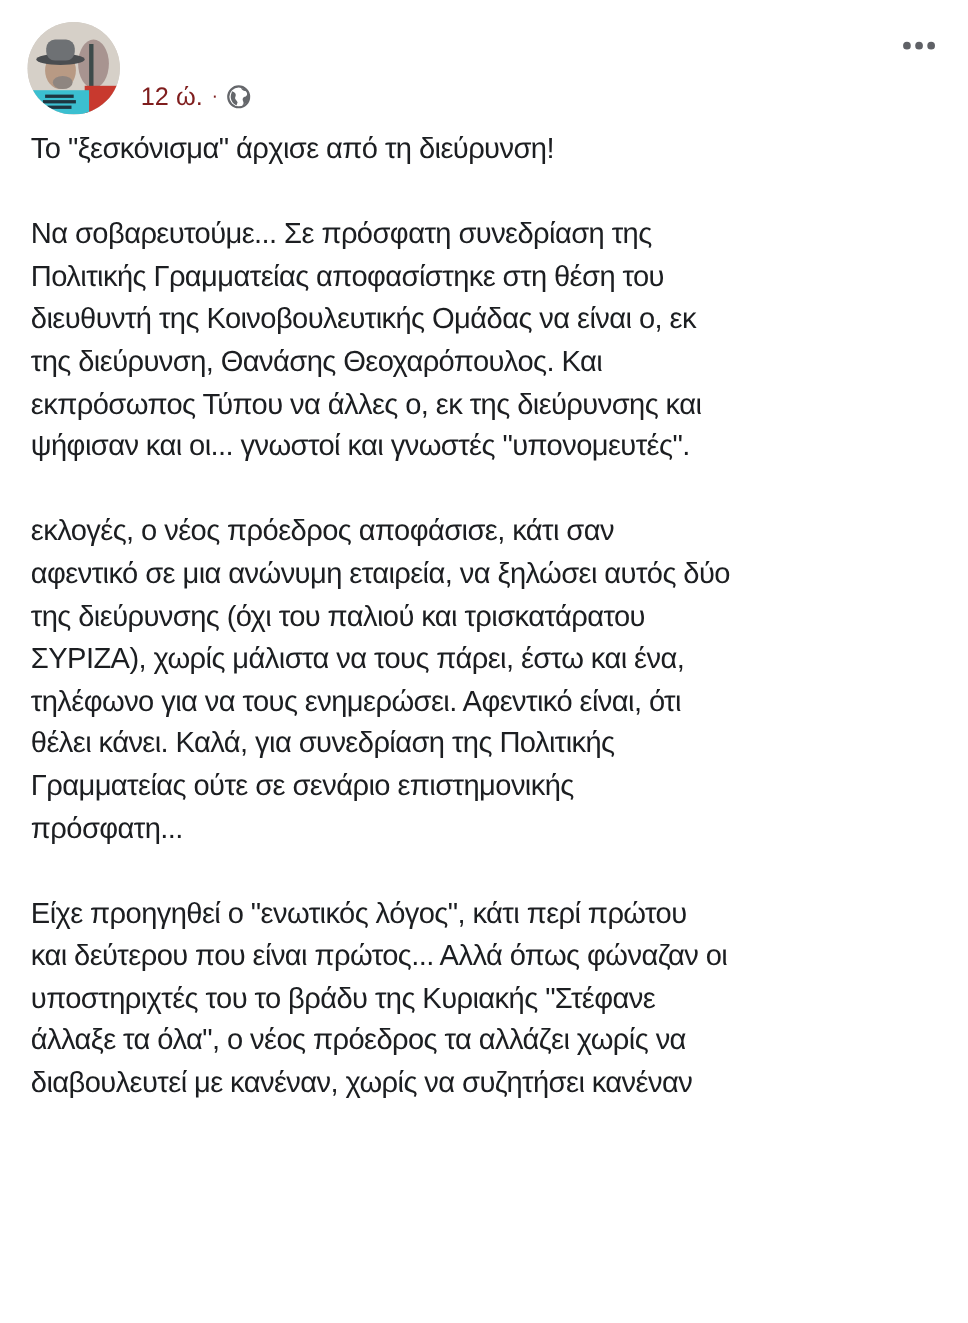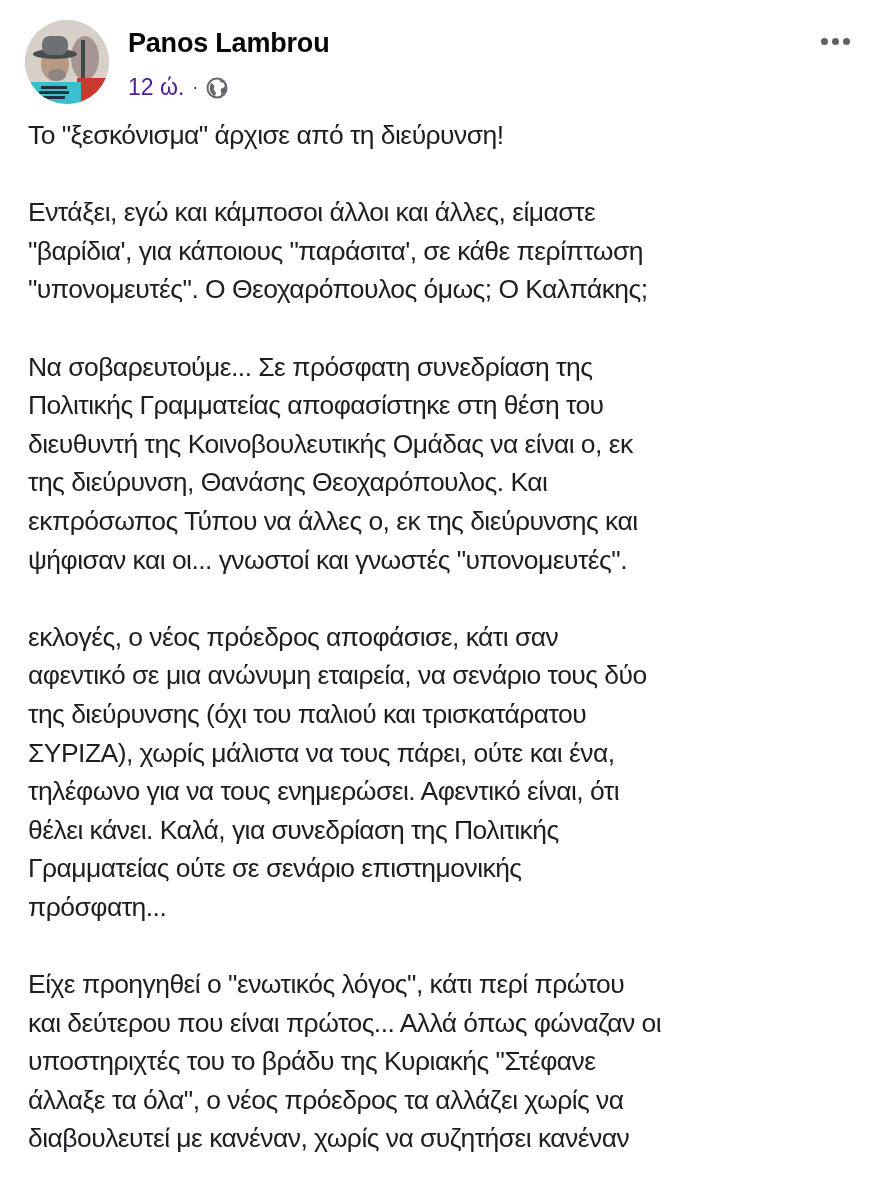--- a/index.html
+++ b/index.html
@@ -36,21 +36,21 @@
     font-size: 27px;
     font-weight: bold;
     color: #050505;
     letter-spacing: -0.2px;
     white-space: nowrap;
   }
   .meta {
     position: absolute;
     left: 128px; top: 74px;
     font-size: 23px;
-    color: #4c1d95;
+    color: #7f1d1d;
     display: flex;
     align-items: center;
     white-space: nowrap;
   }
   .meta .dot {
     margin: 0 8px;
     font-size: 18px;
   }
   .globe-icon {
     width: 22px; height: 22px;
@@ -105,21 +105,20 @@
 
       <ellipse cx="32" cy="55" rx="9" ry="6" fill="#8e8580"></ellipse>
 
       <rect x="0" y="62" width="56" height="22" fill="#3bbfd0"></rect>
       <rect x="16" y="66" width="26" height="3" fill="#1e3540"></rect>
       <rect x="14" y="71" width="30" height="3" fill="#1e3540"></rect>
       <rect x="18" y="76" width="22" height="3" fill="#1e3540"></rect>
     </svg>
   </div>
 
-  <div class="author-name">Panos Lambrou</div>
 
   <div class="meta">
     <span>12 ώ.</span>
     <span class="dot">·</span>
     <span class="globe-icon">
       <svg width="22" height="22" viewBox="0 0 22 22">
         <circle cx="11" cy="11" r="9.5" fill="none" stroke="#65676b" stroke-width="2"></circle>
         <path d="M5 6 C8 7,9 9,8 11 C7 13,9 14,10 16 L9 19 C5 17,3 13,4 9 Z" fill="#65676b"></path>
         <path d="M13 3 C14 5,16 6,18 6 C19 8,19 10,17 11 C15 11,14 13,15 15 C16 17,15 18,14 19 C17 18,20 15,20 11 C20 7,17 3,13 3 Z" fill="#65676b"></path>
       </svg>
@@ -130,37 +129,32 @@
     <span></span>
     <span></span>
     <span></span>
   </div>
 
   <div class="body-text">
     <p class="para">
       <span class="line">Το "ξεσκόνισμα" άρχισε από τη διεύρυνση!</span>
     </p>
     <p class="para">
-      <span class="line">Εντάξει, εγώ και κάμποσοι άλλοι και άλλες, είμαστε</span>
-      <span class="line">"βαρίδια', για κάποιους "παράσιτα', σε κάθε περίπτωση</span>
-      <span class="line">"υπονομευτές". Ο Θεοχαρόπουλος όμως; Ο Καλπάκης;</span>
-    </p>
-    <p class="para">
       <span class="line">Να σοβαρευτούμε... Σε πρόσφατη συνεδρίαση της</span>
       <span class="line">Πολιτικής Γραμματείας αποφασίστηκε στη θέση του</span>
       <span class="line">διευθυντή της Κοινοβουλευτικής Ομάδας να είναι ο, εκ</span>
       <span class="line">της διεύρυνση, Θανάσης Θεοχαρόπουλος. Και</span>
       <span class="line">εκπρόσωπος Τύπου να άλλες ο, εκ της διεύρυνσης και</span>
       <span class="line">ψήφισαν και οι... γνωστοί και γνωστές "υπονομευτές".</span>
     </p>
     <p class="para">
       <span class="line">εκλογές, ο νέος πρόεδρος αποφάσισε, κάτι σαν</span>
-      <span class="line">αφεντικό σε μια ανώνυμη εταιρεία, να σενάριο τους δύο</span>
+      <span class="line">αφεντικό σε μια ανώνυμη εταιρεία, να ξηλώσει αυτός δύο</span>
       <span class="line">της διεύρυνσης (όχι του παλιού και τρισκατάρατου</span>
-      <span class="line">ΣΥΡΙΖΑ), χωρίς μάλιστα να τους πάρει, ούτε και ένα,</span>
+      <span class="line">ΣΥΡΙΖΑ), χωρίς μάλιστα να τους πάρει, έστω και ένα,</span>
       <span class="line">τηλέφωνο για να τους ενημερώσει. Αφεντικό είναι, ότι</span>
       <span class="line">θέλει κάνει. Καλά, για συνεδρίαση της Πολιτικής</span>
       <span class="line">Γραμματείας ούτε σε σενάριο επιστημονικής</span>
       <span class="line">πρόσφατη...</span>
     </p>
     <p class="para">
       <span class="line">Είχε προηγηθεί ο "ενωτικός λόγος", κάτι περί πρώτου</span>
       <span class="line">και δεύτερου που είναι πρώτος... Αλλά όπως φώναζαν οι</span>
       <span class="line">υποστηριχτές του το βράδυ της Κυριακής "Στέφανε</span>
       <span class="line">άλλαξε τα όλα", ο νέος πρόεδρος τα αλλάζει χωρίς να</span>

